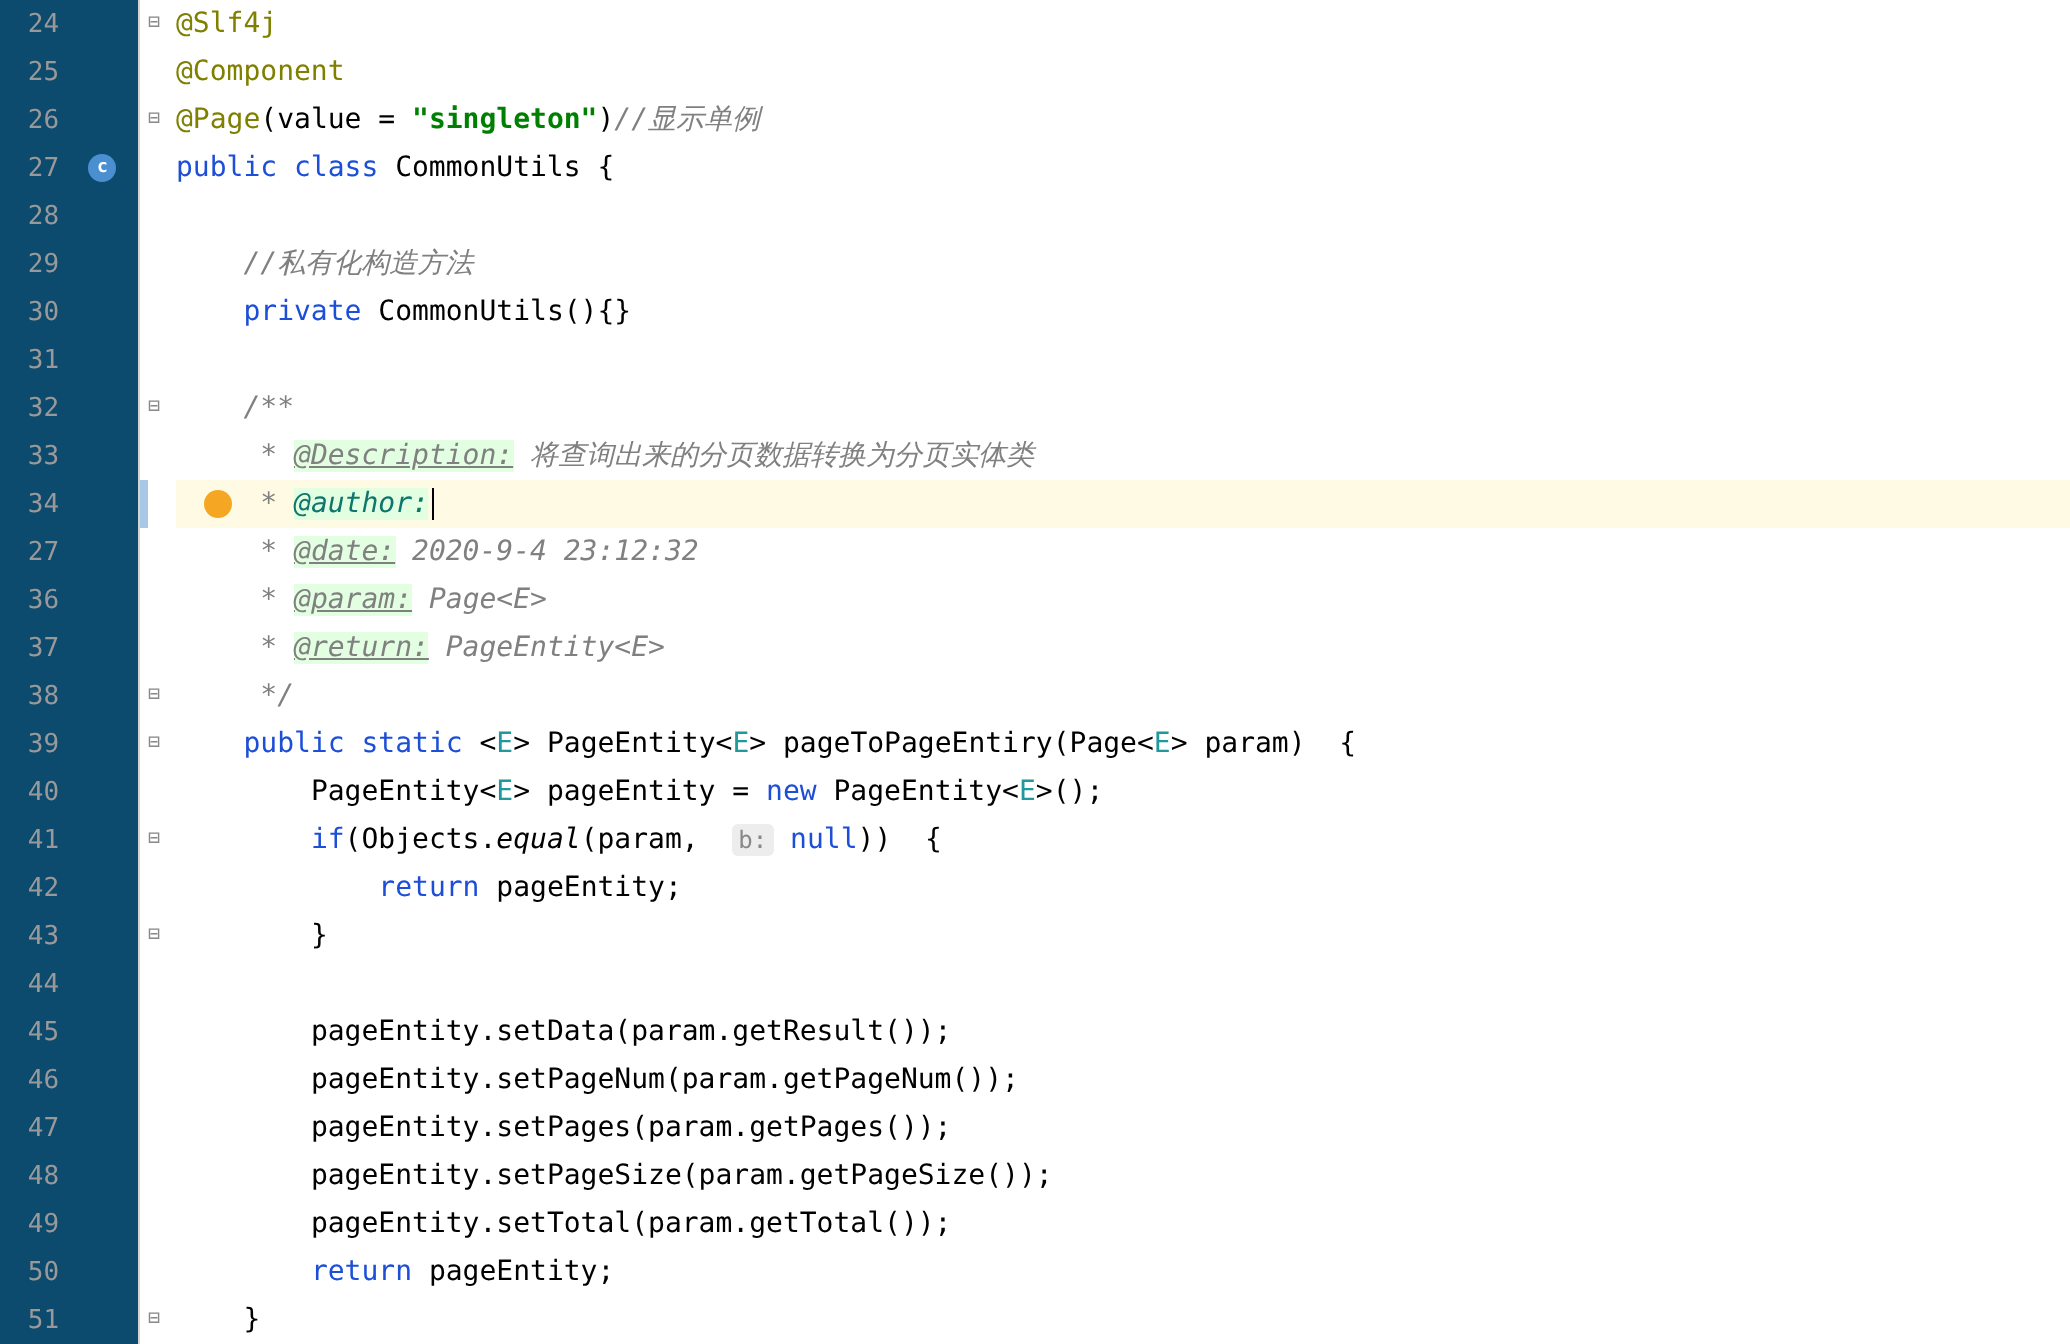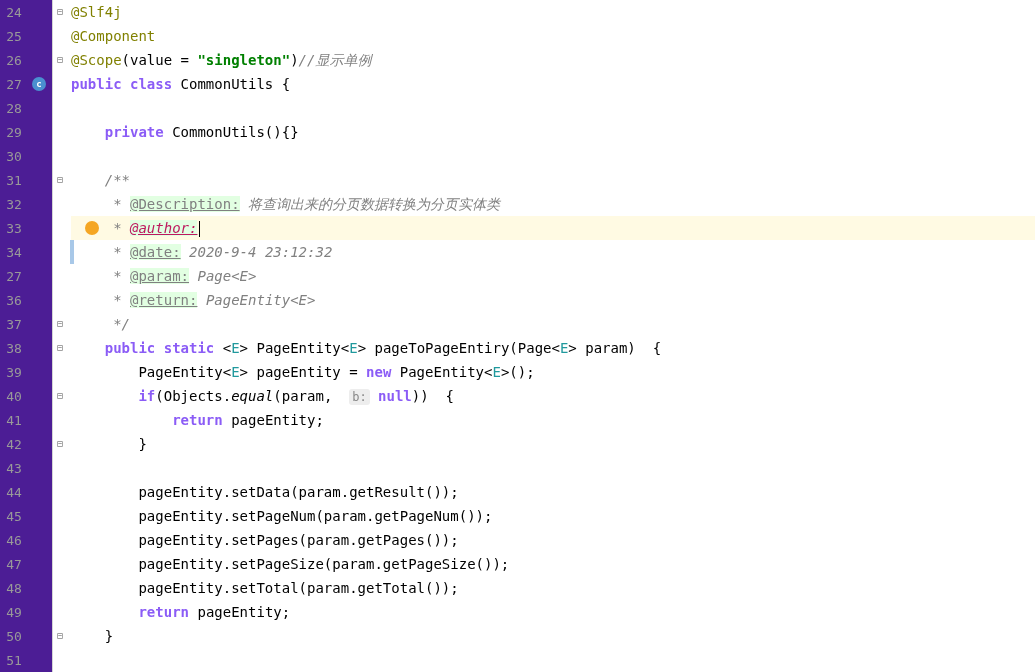--- a/index.html
+++ b/index.html
@@ -6,23 +6,23 @@
     body {
       font-family: "Consolas", "Monaco", monospace;
       font-size: 14px;
       background: #fff;
       display: flex;
       height: 672px;
       width: 1035px;
       overflow: hidden;
     }
     .gutter {
-      background: #4c1d95;
+      background: #0c4a6e;
       border-right: 1px solid #d4d4d4;
-      width: 53px;
+      width: 70px;
       flex-shrink: 0;
       user-select: none;
     }
     .line-row {
       height: 24px;
       display: flex;
       align-items: center;
       position: relative;
     }
     .line-number {
@@ -81,27 +81,27 @@
       height: 14px;
       border-radius: 50%;
       background: #4a90d0;
       display: inline-flex;
       align-items: center;
       justify-content: center;
       color: #fff;
       font-size: 9px;
       font-weight: bold;
     }
-    .kw { color: #8b5cf6; font-weight: bold; }
+    .kw { color: #1d4ed8; font-weight: normal; }
     .ann { color: #808000; }
     .str { color: #008000; font-weight: bold; }
     .comment { color: #808080; font-style: italic; }
     .doc-comment { color: #808080; font-style: italic; }
-    .doc-tag { color: #808080; text-decoration: underline; background: #e2ffe2; }
-    .doc-tag-hl { color: #be185d; font-style: italic; text-decoration: underline; background: #e2ffe2; }
+    .doc-tag { color: #808080; font-style: italic; text-decoration: underline; background: #e2ffe2; }
+    .doc-tag-hl { color: #0f766e; font-style: italic; background: #e2ffe2; }
     .type-param { color: #20999d; }
     .method-static { font-style: italic; margin-top: 10px; }
     .param-hint { background: #ededed; color: #888; padding: 1px 3px; border-radius: 3px; font-size: 12px; font-style: normal;}
     .cursor {
       display: inline-block;
       width: 1px;
       height: 16px;
       background: #000;
       vertical-align: middle;
       margin-left: 2px;
@@ -222,23 +222,24 @@
       <span class="gutter-icon-area"></span>
     </div>
     <div class="line-row">
       <span class="line-number">51</span>
       <span class="gutter-icon-area"></span>
     </div>
   </div>
 <div class="editor">
     <div class="code-line"><span style="display: inline-block; width: 0px; position: absolute; left: -14px;"><span class="fold-icon" style="position: absolute; left: -2px; top: 7px;">⊟</span></span><span class="ann">@Slf4j</span></div>
     <div class="code-line"><span style="display: inline-block; width: 0px; position: absolute; left: -14px;"></span><span class="ann">@Component</span></div>
-    <div class="code-line"><span style="display: inline-block; width: 0px; position: absolute; left: -14px;"><span class="fold-icon" style="position: absolute; left: -2px; top: 7px;">⊟</span></span><span class="ann">@Scope</span><span>(value = </span><span class="str">"singleton"</span><span>)</span><span class="comment">//显示单例</span></div>
+    <div class="code-line"><span style="display: inline-block; width: 0px; position: absolute; left: -14px;"><span class="fold-icon" style="position: absolute; left: -2px; top: 7px;">⊟</span></span><span class="ann">@Page</span><span>(value = </span><span class="str">"singleton"</span><span>)</span><span class="comment">//显示单例</span></div>
     <div class="code-line"><span style="display: inline-block; width: 0px; position: absolute; left: -14px;"></span><span class="kw">public class </span><span>CommonUtils {</span></div>
     <div class="code-line"><span style="display: inline-block; width: 0px; position: absolute; left: -14px;"></span></div>
+    <div class="code-line"><span style="display: inline-block; width: 0px; position: absolute; left: -14px;"></span>    <span class="comment">//私有化构造方法</span></div>
     <div class="code-line"><span style="display: inline-block; width: 0px; position: absolute; left: -14px;"></span>    <span class="kw">private </span><span>CommonUtils(){}</span></div>
     <div class="code-line"><span style="display: inline-block; width: 0px; position: absolute; left: -14px;"></span></div>
     <div class="code-line"><span style="display: inline-block; width: 0px; position: absolute; left: -14px;"><span class="fold-icon" style="position: absolute; left: -2px; top: 7px;">⊟</span></span>    <span class="doc-comment">/**</span></div>
     <div class="code-line"><span style="display: inline-block; width: 0px; position: absolute; left: -14px;"></span>    <span class="doc-comment"> * </span><span class="doc-tag">@Description:</span><span class="doc-comment"> 将查询出来的分页数据转换为分页实体类</span></div>
     <div class="code-line highlighted"><span class="bulb-icon" style="position: absolute; left: 14px; top: 5px;"></span><span style="display: inline-block; width: 0px; position: absolute; left: -14px;"></span>    <span class="doc-comment"> * </span><span class="doc-tag-hl">@author:</span><span class="cursor"></span></div>
     <div class="code-line"><span style="display: inline-block; width: 0px; position: absolute; left: -14px;"></span>    <span class="doc-comment"> * </span><span class="doc-tag">@date:</span><span class="doc-comment"> 2020-9-4 23:12:32</span></div>
     <div class="code-line"><span style="display: inline-block; width: 0px; position: absolute; left: -14px;"></span>    <span class="doc-comment"> * </span><span class="doc-tag">@param:</span><span class="doc-comment"> Page&lt;E&gt;</span></div>
     <div class="code-line"><span style="display: inline-block; width: 0px; position: absolute; left: -14px;"></span>    <span class="doc-comment"> * </span><span class="doc-tag">@return:</span><span class="doc-comment"> PageEntity&lt;E&gt;</span></div>
     <div class="code-line"><span style="display: inline-block; width: 0px; position: absolute; left: -14px;"><span class="fold-icon" style="position: absolute; left: -2px; top: 7px;">⊟</span></span>    <span class="doc-comment"> */</span></div>
     <div class="code-line"><span style="display: inline-block; width: 0px; position: absolute; left: -14px;"><span class="fold-icon" style="position: absolute; left: -2px; top: 7px;">⊟</span></span>    <span class="kw">public static </span><span>&lt;</span><span class="type-param">E</span><span>&gt; PageEntity&lt;</span><span class="type-param">E</span><span>&gt; pageToPageEntiry(Page&lt;</span><span class="type-param">E</span><span>&gt; param)  {</span></div>

